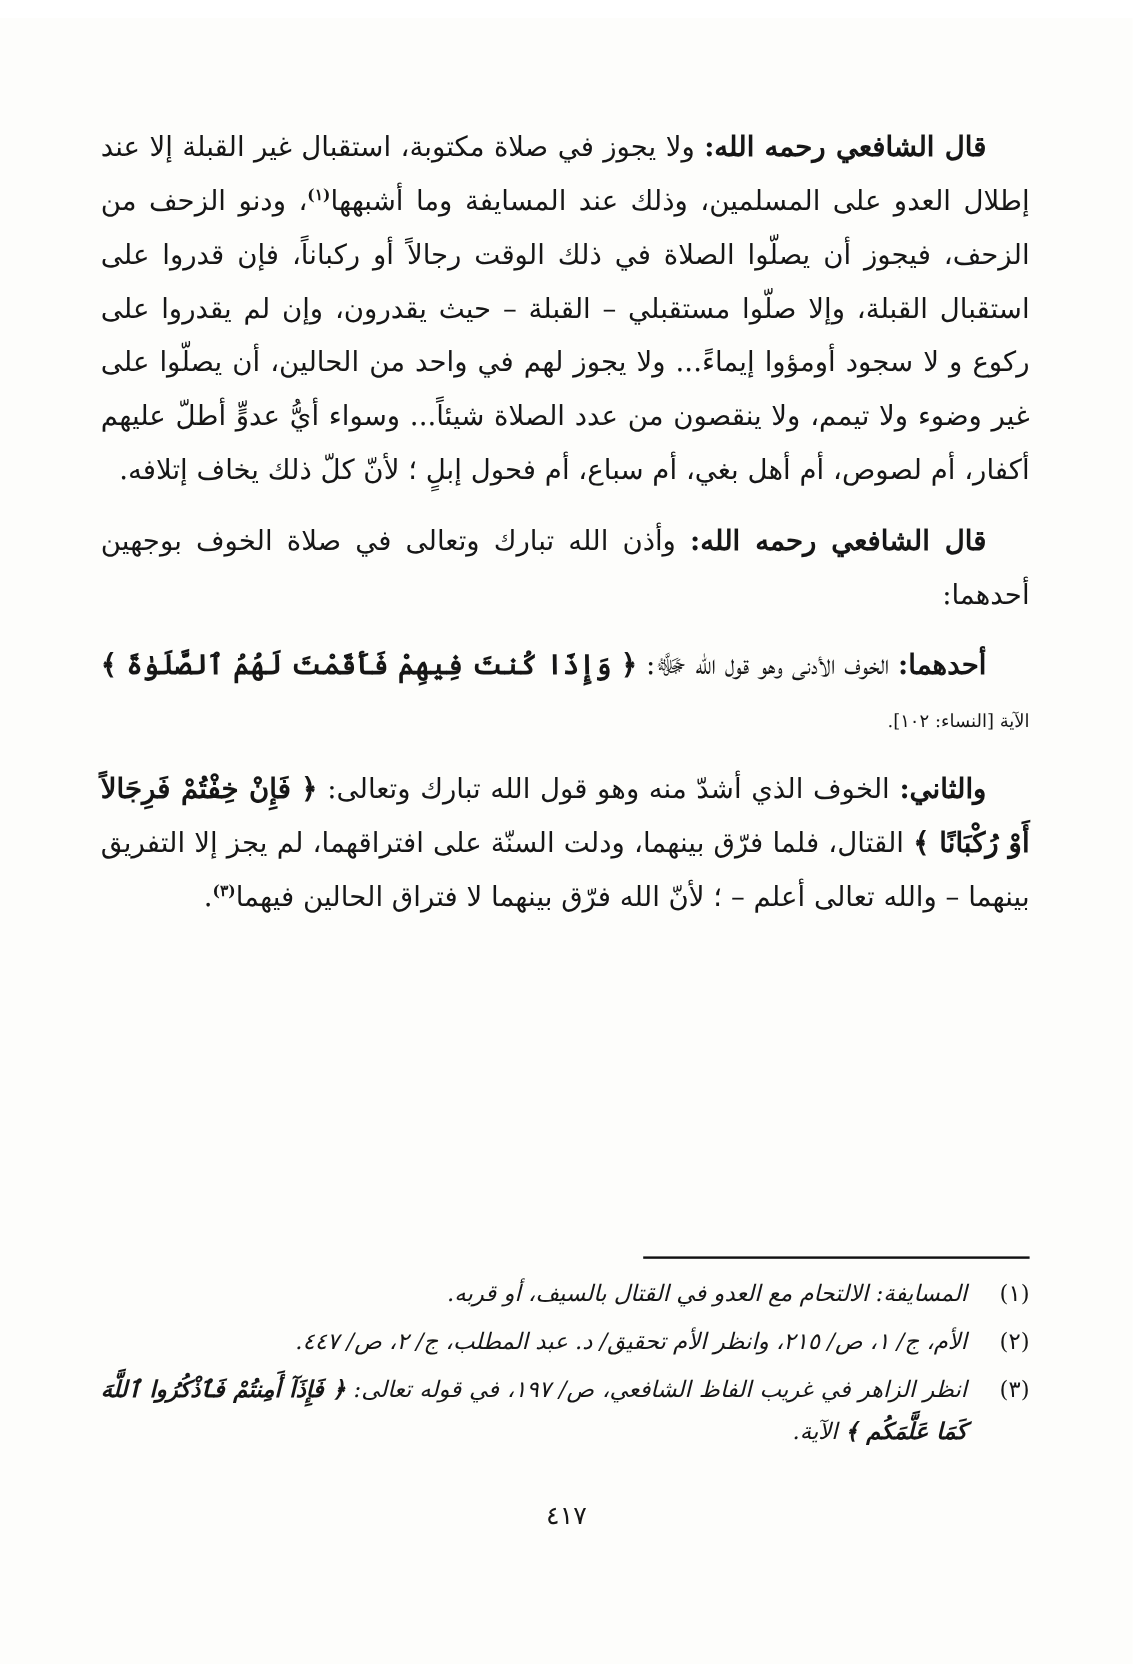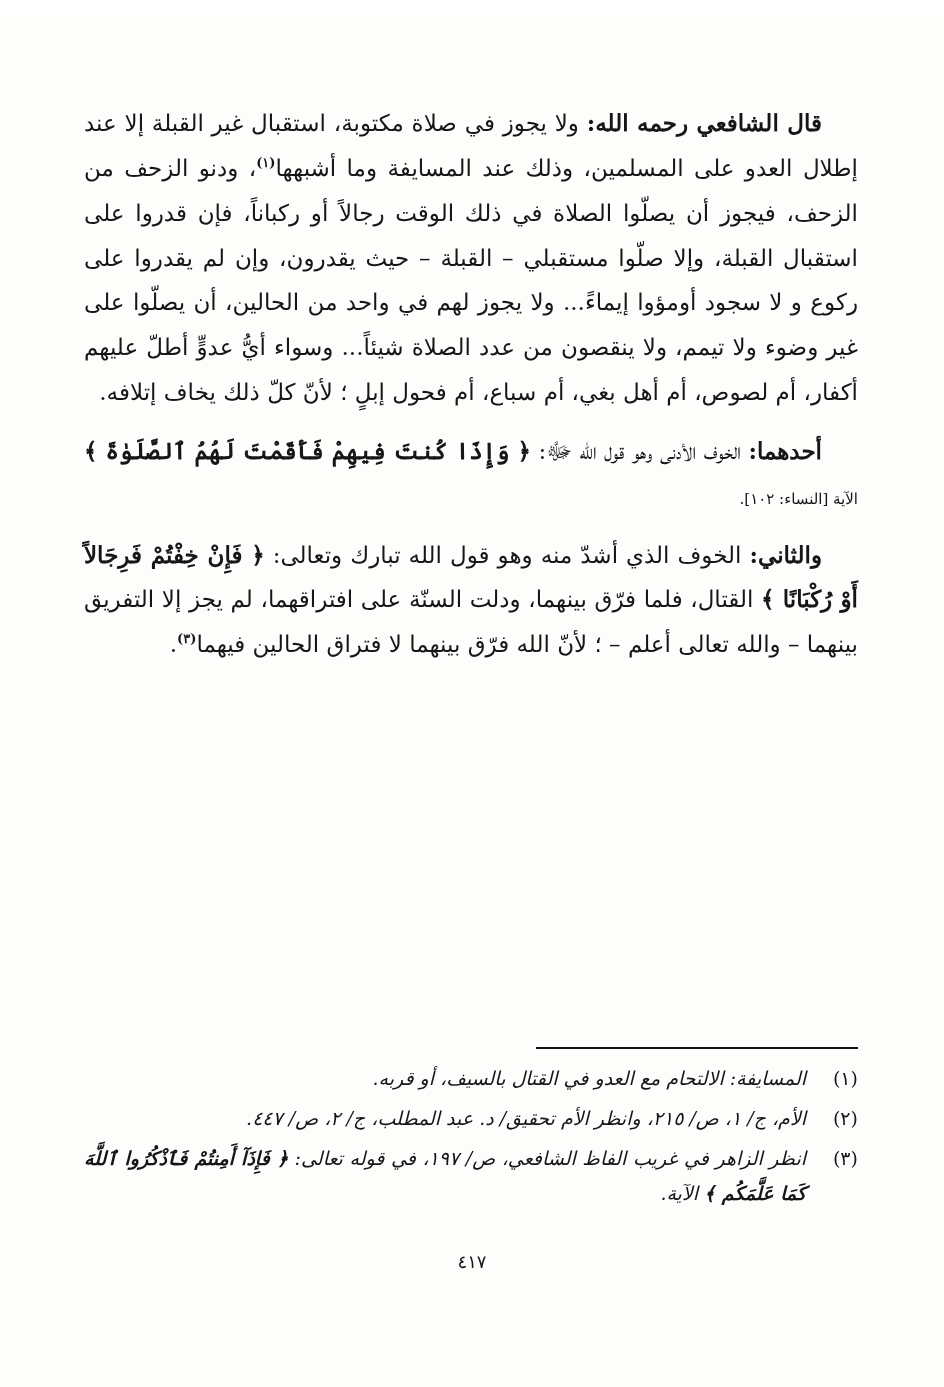--- a/index.html
+++ b/index.html
@@ -80,35 +80,37 @@
     flex: 1 1 auto;
     text-align: justify;
     font-style: italic;
   }
   .page-number {
     position: absolute;
     top: 1236px;
     left: 0;
     right: 0;
     text-align: center;
-    font-size: 18px;
+    font-size: 21px;
     letter-spacing: 1px;
   }
 </style>
 </head>
 <body>
 
 <div class="page">
 
   <main class="text-block">
 
     <p class="para"><b class="lead">قال الشافعي رحمه الله:</b>
       <span>ولا يجوز في صلاة مكتوبة، استقبال غير القبلة إلا عند إطلال العدو على المسلمين، وذلك عند المسايفة وما أشبهها</span><sup class="ref">(١)</sup><span>، ودنو الزحف من الزحف، فيجوز أن يصلّوا الصلاة في ذلك الوقت رجالاً أو ركباناً، فإن قدروا على استقبال القبلة، وإلا صلّوا مستقبلي – القبلة – حيث يقدرون، وإن لم يقدروا على ركوع و لا سجود أومؤوا إيماءً... ولا يجوز لهم في واحد من الحالين، أن يصلّوا على غير وضوء ولا تيمم، ولا ينقصون من عدد الصلاة شيئاً... وسواء أيُّ عدوٍّ أطلّ عليهم أكفار، أم لصوص، أم أهل بغي، أم سباع، أم فحول إبلٍ ؛ لأنّ كلّ ذلك يخاف إتلافه.</span></p>
 
 
+    <p class="para"><b class="lead">قال الشافعي رحمه الله:</b>
+      <span>وأذن الله تبارك وتعالى في صلاة الخوف بوجهين أحدهما:</span></p>
 
     <p class="para"><b class="lead">أحدهما:</b>
       <span>الخوف الأدنى وهو قول الله ﷻ:</span>
       <span class="quran">﴿ وَإِذَا كُنتَ فِيهِمْ فَأَقَمْتَ لَهُمُ ٱلصَّلَوٰةَ ﴾</span>
       <span class="cite">الآية [النساء: ١٠٢].</span></p>
 
     <p class="para"><b class="lead">والثاني:</b>
       <span>الخوف الذي أشدّ منه وهو قول الله تبارك وتعالى:</span>
       <span class="quran">﴿ فَإِنْ خِفْتُمْ فَرِجَالاً أَوْ رُكْبَانًا ﴾</span>
       <span>القتال، فلما فرّق بينهما، ودلت السنّة على افتراقهما، لم يجز إلا التفريق بينهما – والله تعالى أعلم – ؛ لأنّ الله فرّق بينهما لا فتراق الحالين فيهما</span><sup class="ref">(٣)</sup><span>.</span></p>

